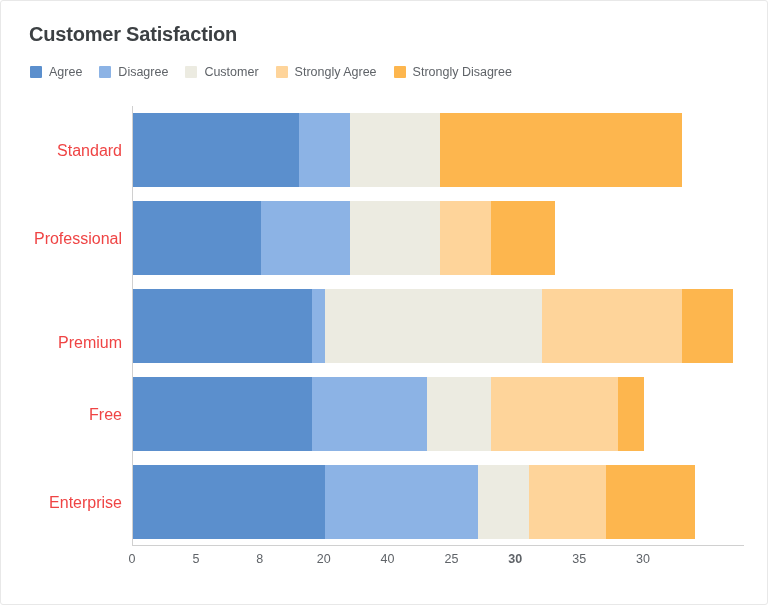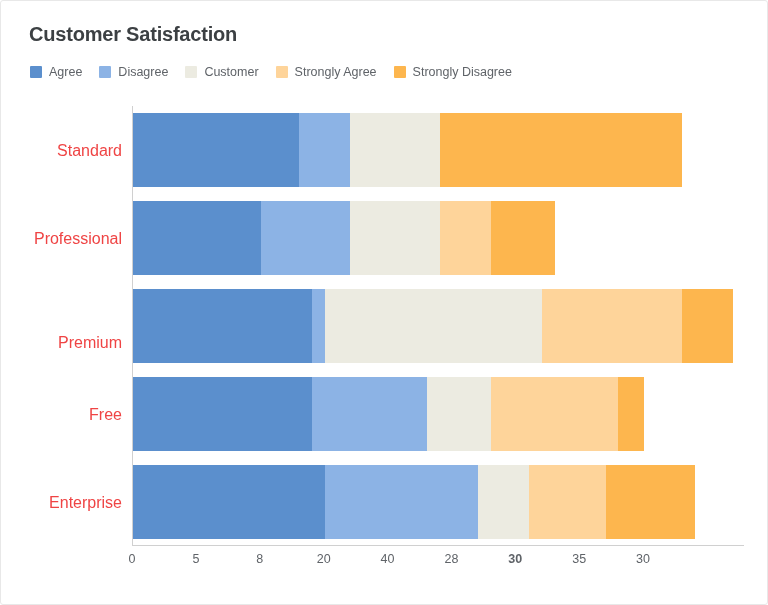--- a/index.html
+++ b/index.html
@@ -216,19 +216,19 @@
         <div class="bar-seg" style="background: rgb(253, 182, 78); width: 89.4363px;"></div>
       </div>
     </div>
 
   <div id="x-labels">
       <div class="x-tick" style="left: 0px;">0</div>
       <div class="x-tick" style="left: 63.8831px;">5</div>
       <div class="x-tick" style="left: 127.766px;">8</div>
       <div class="x-tick" style="left: 191.649px;">20</div>
       <div class="x-tick" style="left: 255.532px;">40</div>
-      <div class="x-tick" style="left: 319.415px;">28</div>
+      <div class="x-tick" style="left: 319.415px;">25</div>
       <div class="x-tick" style="left: 383.299px; font-weight: bold;">30</div>
       <div class="x-tick" style="left: 447.182px;">35</div>
       <div class="x-tick" style="left: 511.065px;">30</div>
     </div>
 
 </div>
 
 </body></html>

